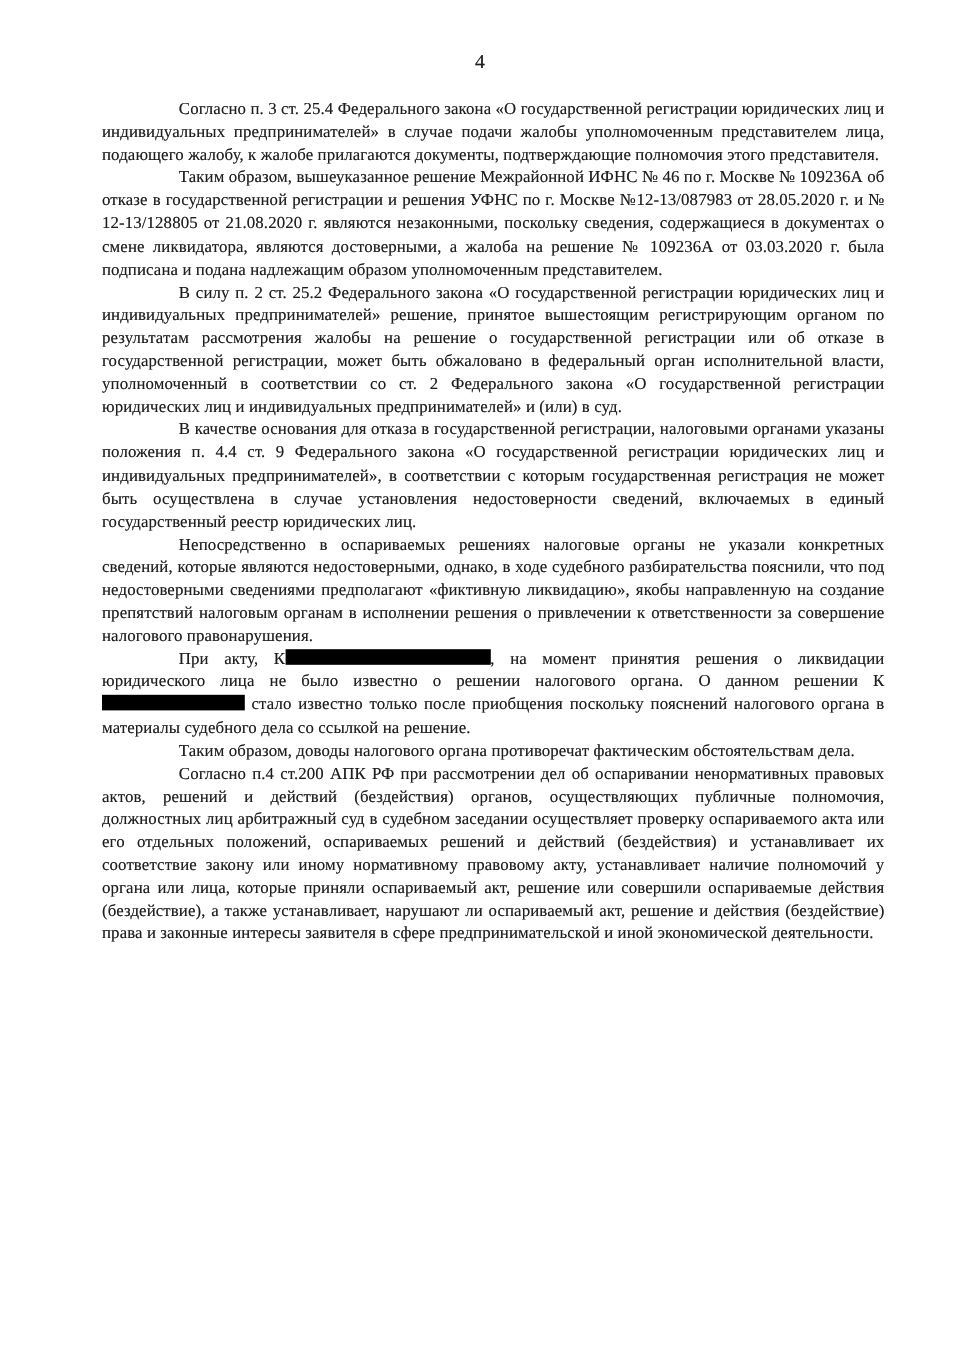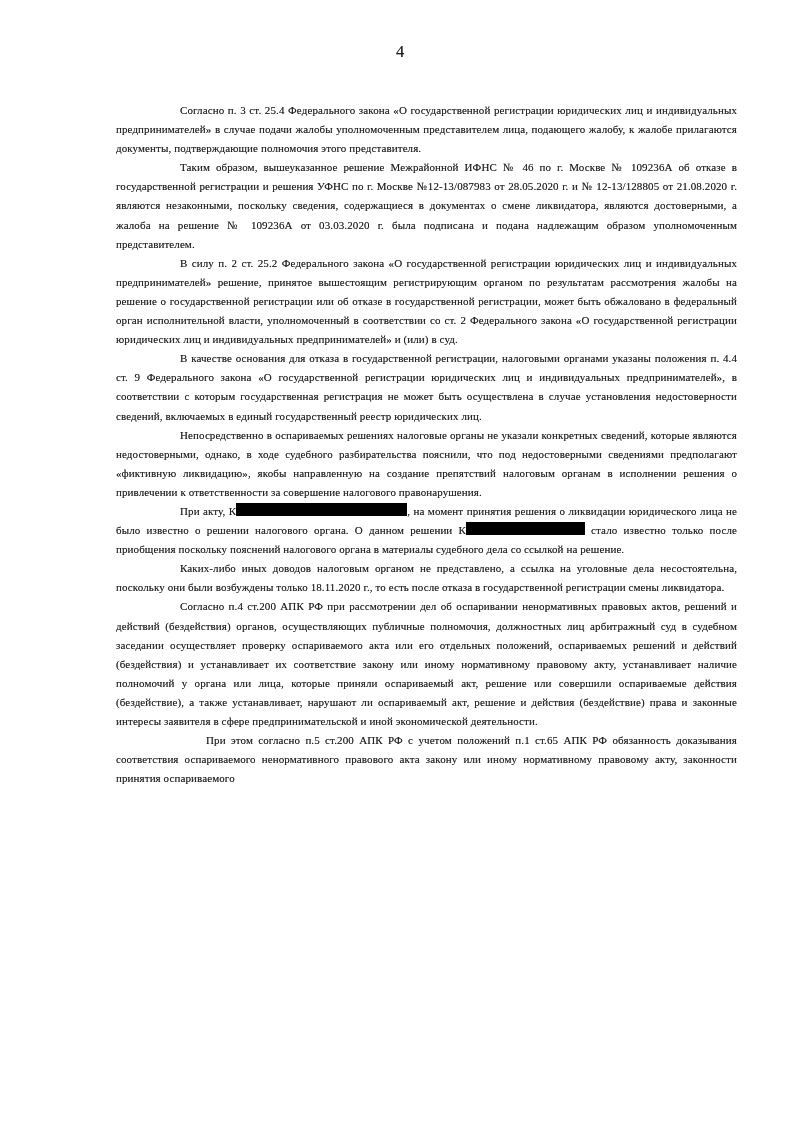--- a/index.html
+++ b/index.html
@@ -18,24 +18,24 @@
     -webkit-font-smoothing: antialiased;
   }
   .page-number {
     margin-top: 42px;
     text-align: center;
     font-size: 16.5px;
     line-height: 19px;
     text-shadow: 0 0 0.5px rgba(30,30,30,0.55);
   }
   .content {
-    margin-top: 40px;
-    padding-left: 116px;
+    margin-top: 21px;
+    padding-left: 85px;
     padding-right: 63px;
-    font-size: 11px;
+    font-size: 14px;
     line-height: 19.1px;
     text-align: justify;
     letter-spacing: 0.1px;
     text-shadow: 0 0 0.5px rgba(30,30,30,0.55);
   }
   .content p {
     margin: 0;
     text-indent: 64px;
   }
   .content p.indent-lg {
@@ -64,21 +64,20 @@
     <p>Таким образом, вышеуказанное решение Межрайонной ИФНС № 46 по г. Москве № 109236А об отказе в государственной регистрации и решения УФНС по г. Москве №12-13/087983 от 28.05.2020 г. и № 12-13/128805 от 21.08.2020 г. являются незаконными, поскольку сведения, содержащиеся в документах о смене ликвидатора, являются достоверными, а жалоба на решение № 109236А от 03.03.2020 г. была подписана и подана надлежащим образом уполномоченным представителем.</p>
 
     <p>В силу п. 2 ст. 25.2 Федерального закона «О государственной регистрации юридических лиц и индивидуальных предпринимателей» решение, принятое вышестоящим регистрирующим органом по результатам рассмотрения жалобы на решение о государственной регистрации или об отказе в государственной регистрации, может быть обжаловано в федеральный орган исполнительной власти, уполномоченный в соответствии со ст. 2 Федерального закона «О государственной регистрации юридических лиц и индивидуальных предпринимателей» и (или) в суд.</p>
 
     <p>В качестве основания для отказа в государственной регистрации, налоговыми органами указаны положения п. 4.4 ст. 9 Федерального закона «О государственной регистрации юридических лиц и индивидуальных предпринимателей», в соответствии с которым государственная регистрация не может быть осуществлена в случае установления недостоверности сведений, включаемых в единый государственный реестр юридических лиц.</p>
 
     <p>Непосредственно в оспариваемых решениях налоговые органы не указали конкретных сведений, которые являются недостоверными, однако, в ходе судебного разбирательства пояснили, что под недостоверными сведениями предполагают «фиктивную ликвидацию», якобы направленную на создание препятствий налоговым органам в исполнении решения о привлечении к ответственности за совершение налогового правонарушения.</p>
 
     <p><span>При акту, К</span><span class="redaction r1"></span><span>, на момент принятия решения о ликвидации юридического лица не было известно о решении налогового органа. О данном решении К</span><span class="redaction r2"></span><span> стало известно только после приобщения поскольку пояснений налогового органа в материалы судебного дела со ссылкой на решение.</span></p>
 
+    <p>Таким образом, доводы налогового органа противоречат фактическим обстоятельствам дела.</p>
 
-    <p>Каких-либо иных доводов налоговым органом не представлено, а ссылка на уголовные дела несостоятельна, поскольку они были возбуждены только 18.11.2020 г., то есть после отказа в государственной регистрации смены ликвидатора.</p>
 
     <p>Согласно п.4 ст.200 АПК РФ при рассмотрении дел об оспаривании ненормативных правовых актов, решений и действий (бездействия) органов, осуществляющих публичные полномочия, должностных лиц арбитражный суд в судебном заседании осуществляет проверку оспариваемого акта или его отдельных положений, оспариваемых решений и действий (бездействия) и устанавливает их соответствие закону или иному нормативному правовому акту, устанавливает наличие полномочий у органа или лица, которые приняли оспариваемый акт, решение или совершили оспариваемые действия (бездействие), а также устанавливает, нарушают ли оспариваемый акт, решение и действия (бездействие) права и законные интересы заявителя в сфере предпринимательской и иной экономической деятельности.</p>
 
-    <p class="indent-lg">При этом согласно п.5 ст.200 АПК РФ с учетом положений п.1 ст.65 АПК РФ обязанность доказывания соответствия оспариваемого ненормативного правового акта закону или иному нормативному правовому акту, законности принятия оспариваемого</p>
 
   </div>
 </div>
 
 </body></html>

